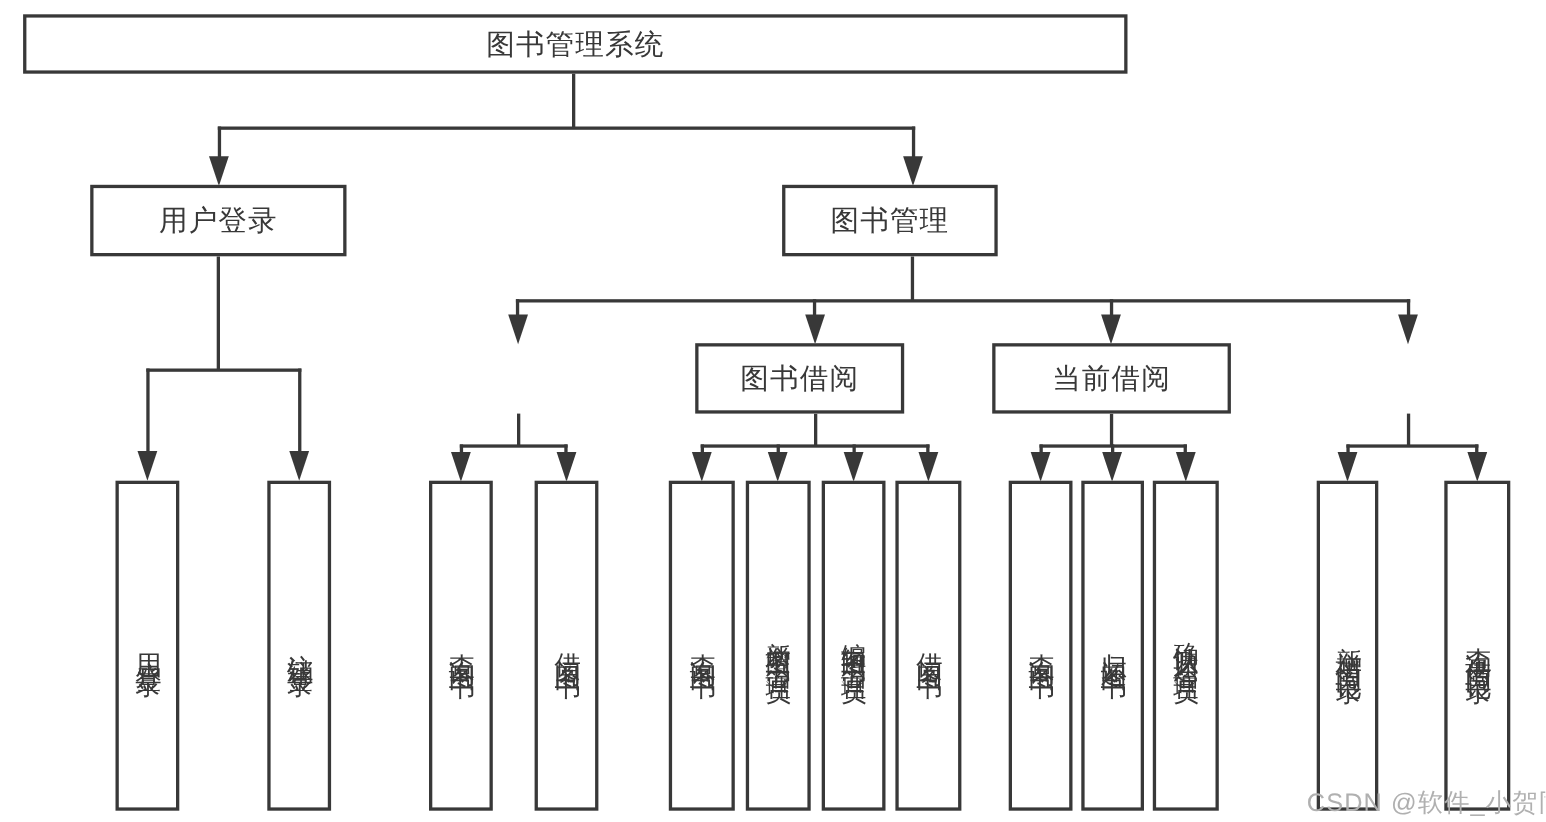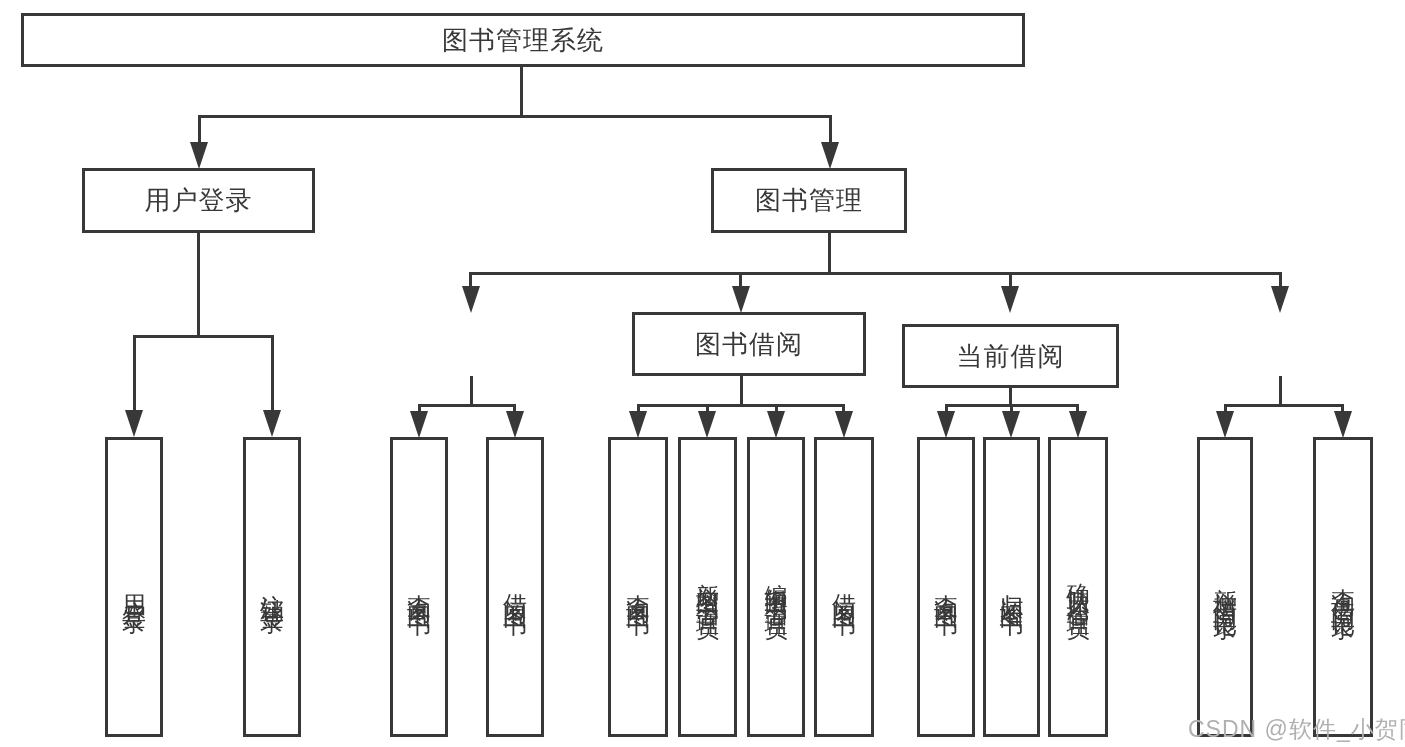--- a/index.html
+++ b/index.html
@@ -85,24 +85,24 @@
   <div class="hline" style="left:469px;top:272px;width:813px;"></div>
   <div class="vline" style="left:469px;top:272px;height:16px;"></div>
   <div class="vline" style="left:739px;top:272px;height:16px;"></div>
   <div class="vline" style="left:1009px;top:272px;height:16px;"></div>
   <div class="vline" style="left:1279px;top:272px;height:16px;"></div>
   <div class="arrow" style="left:462px;top:286px;"></div>
   <div class="arrow" style="left:732px;top:286px;"></div>
   <div class="arrow" style="left:1001px;top:286px;"></div>
   <div class="arrow" style="left:1271px;top:286px;"></div>
 
-  <div class="box" style="left:632px;top:312px;width:234px;height:64px;">
+  <div class="box" style="left:632px;top:312px;width:190px;height:64px;">
     <span>图书借阅</span>
   </div>
-  <div class="box" style="left:902px;top:312px;width:217px;height:64px;margin-top:12px;">
+  <div class="box" style="left:902px;top:312px;width:217px;height:64px;">
     <span>当前借阅</span>
   </div>
 
   <div class="vline" style="left:470px;top:376px;height:30px;"></div>
   <div class="hline" style="left:418px;top:404px;width:98px;"></div>
   <div class="vline" style="left:418px;top:404px;height:9px;"></div>
   <div class="vline" style="left:513px;top:404px;height:9px;"></div>
   <div class="arrow" style="left:410px;top:411px;"></div>
   <div class="arrow" style="left:506px;top:411px;"></div>
 

